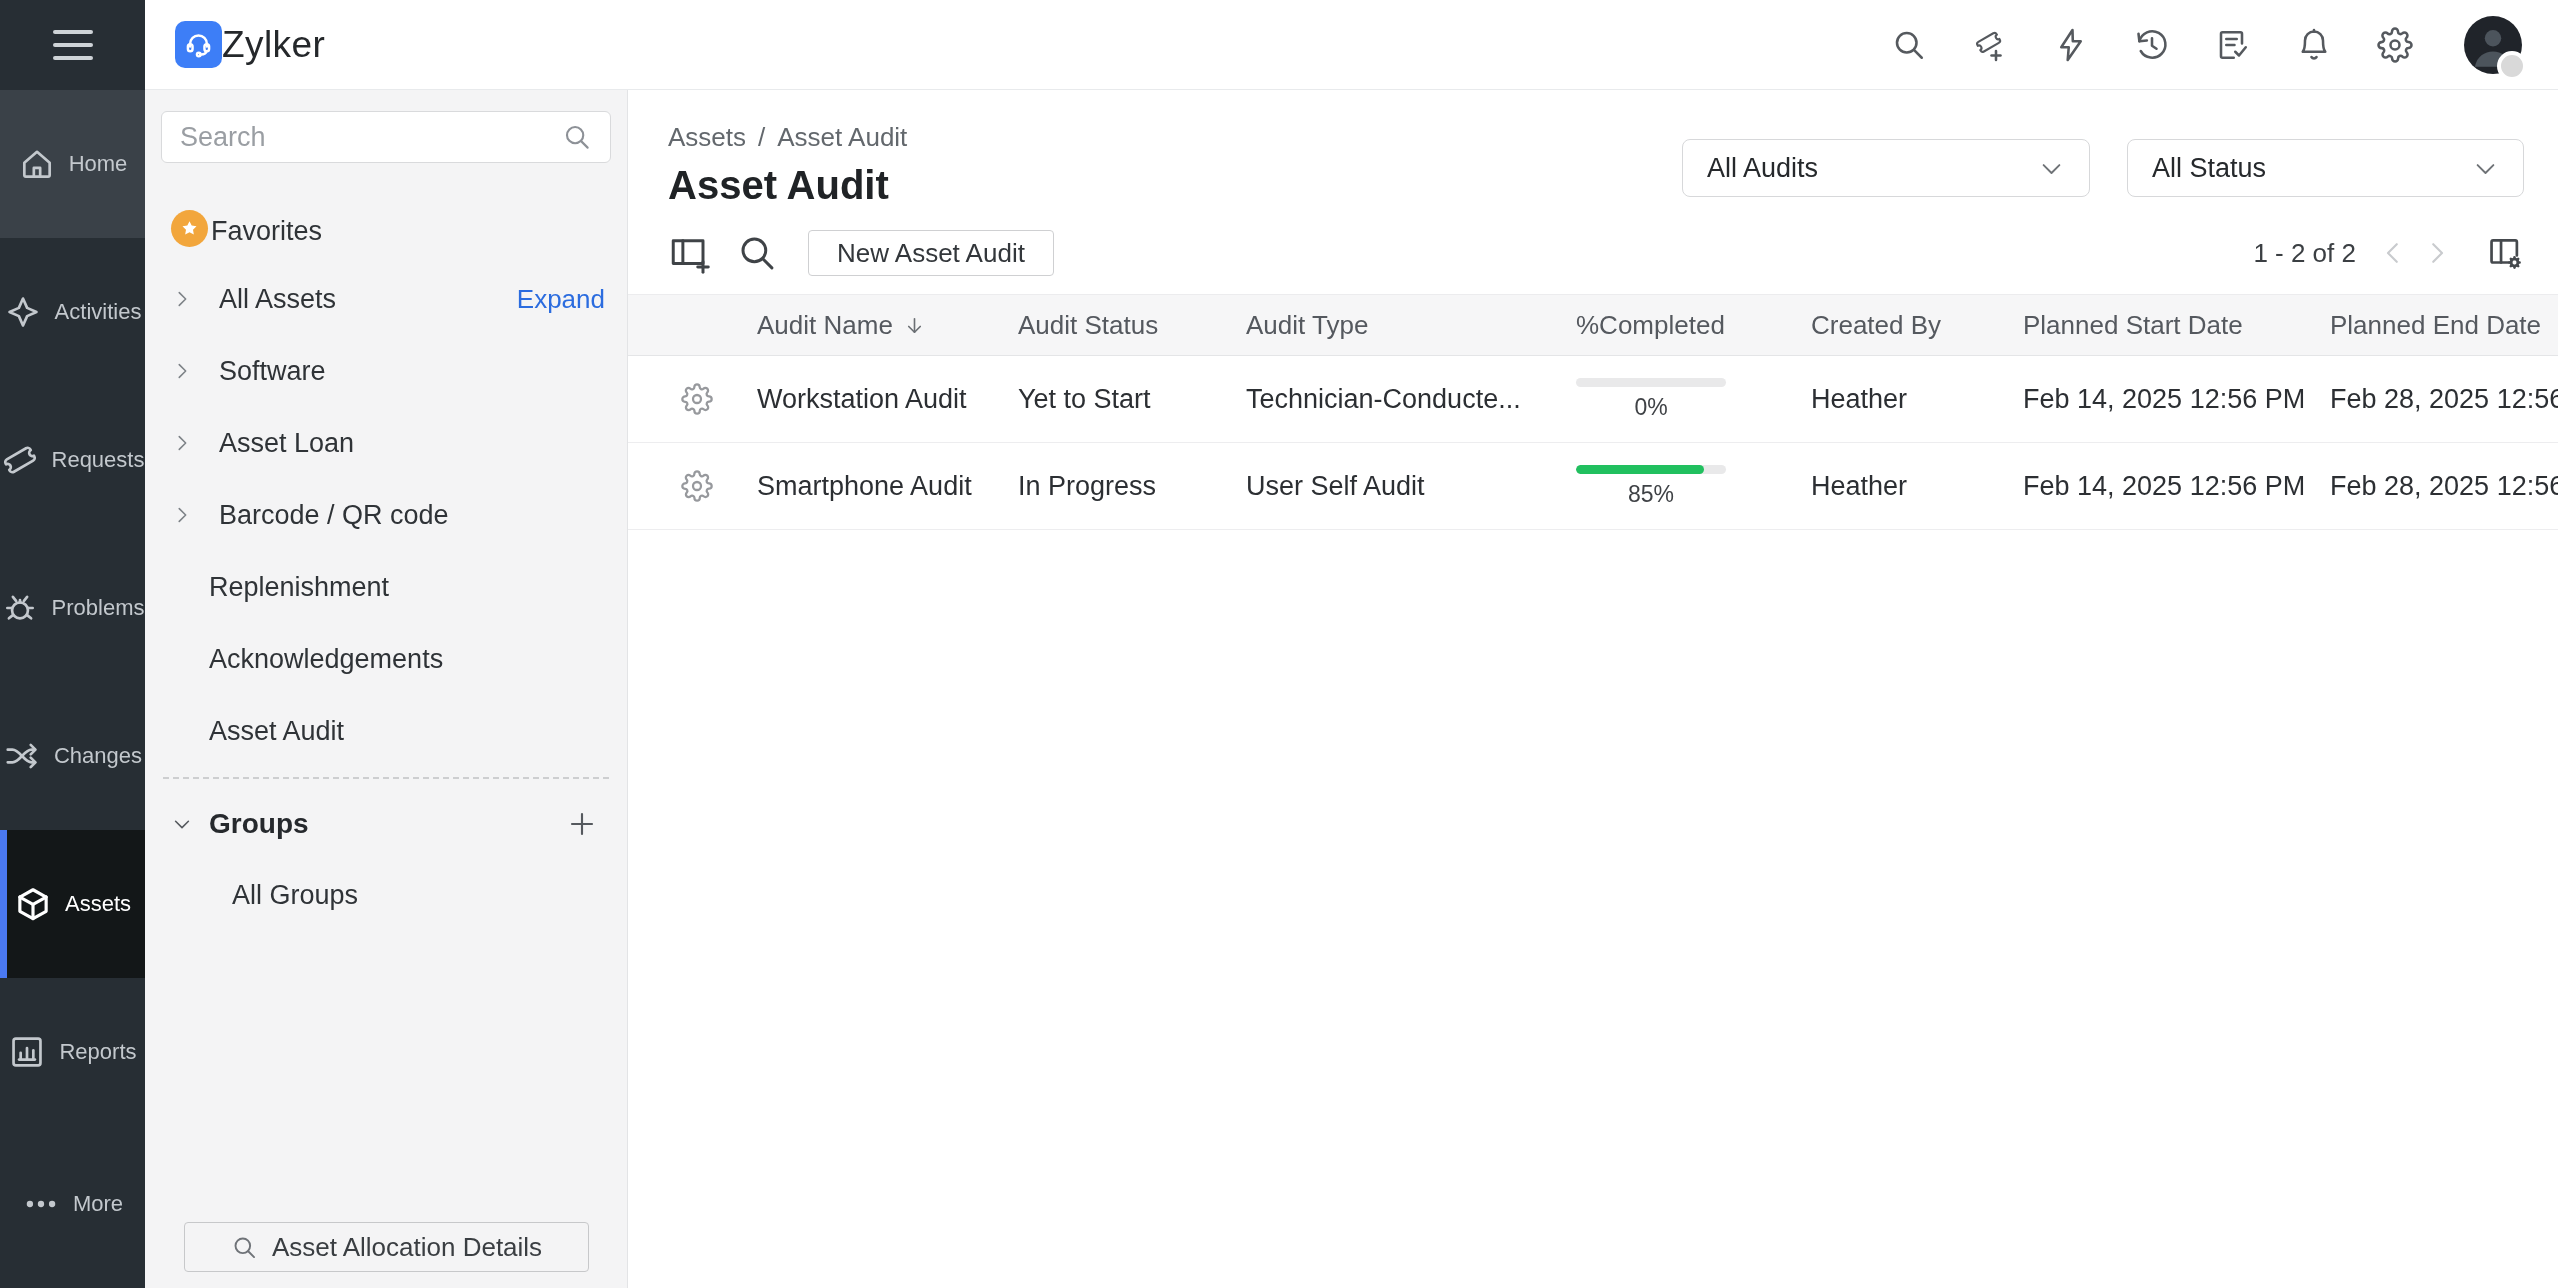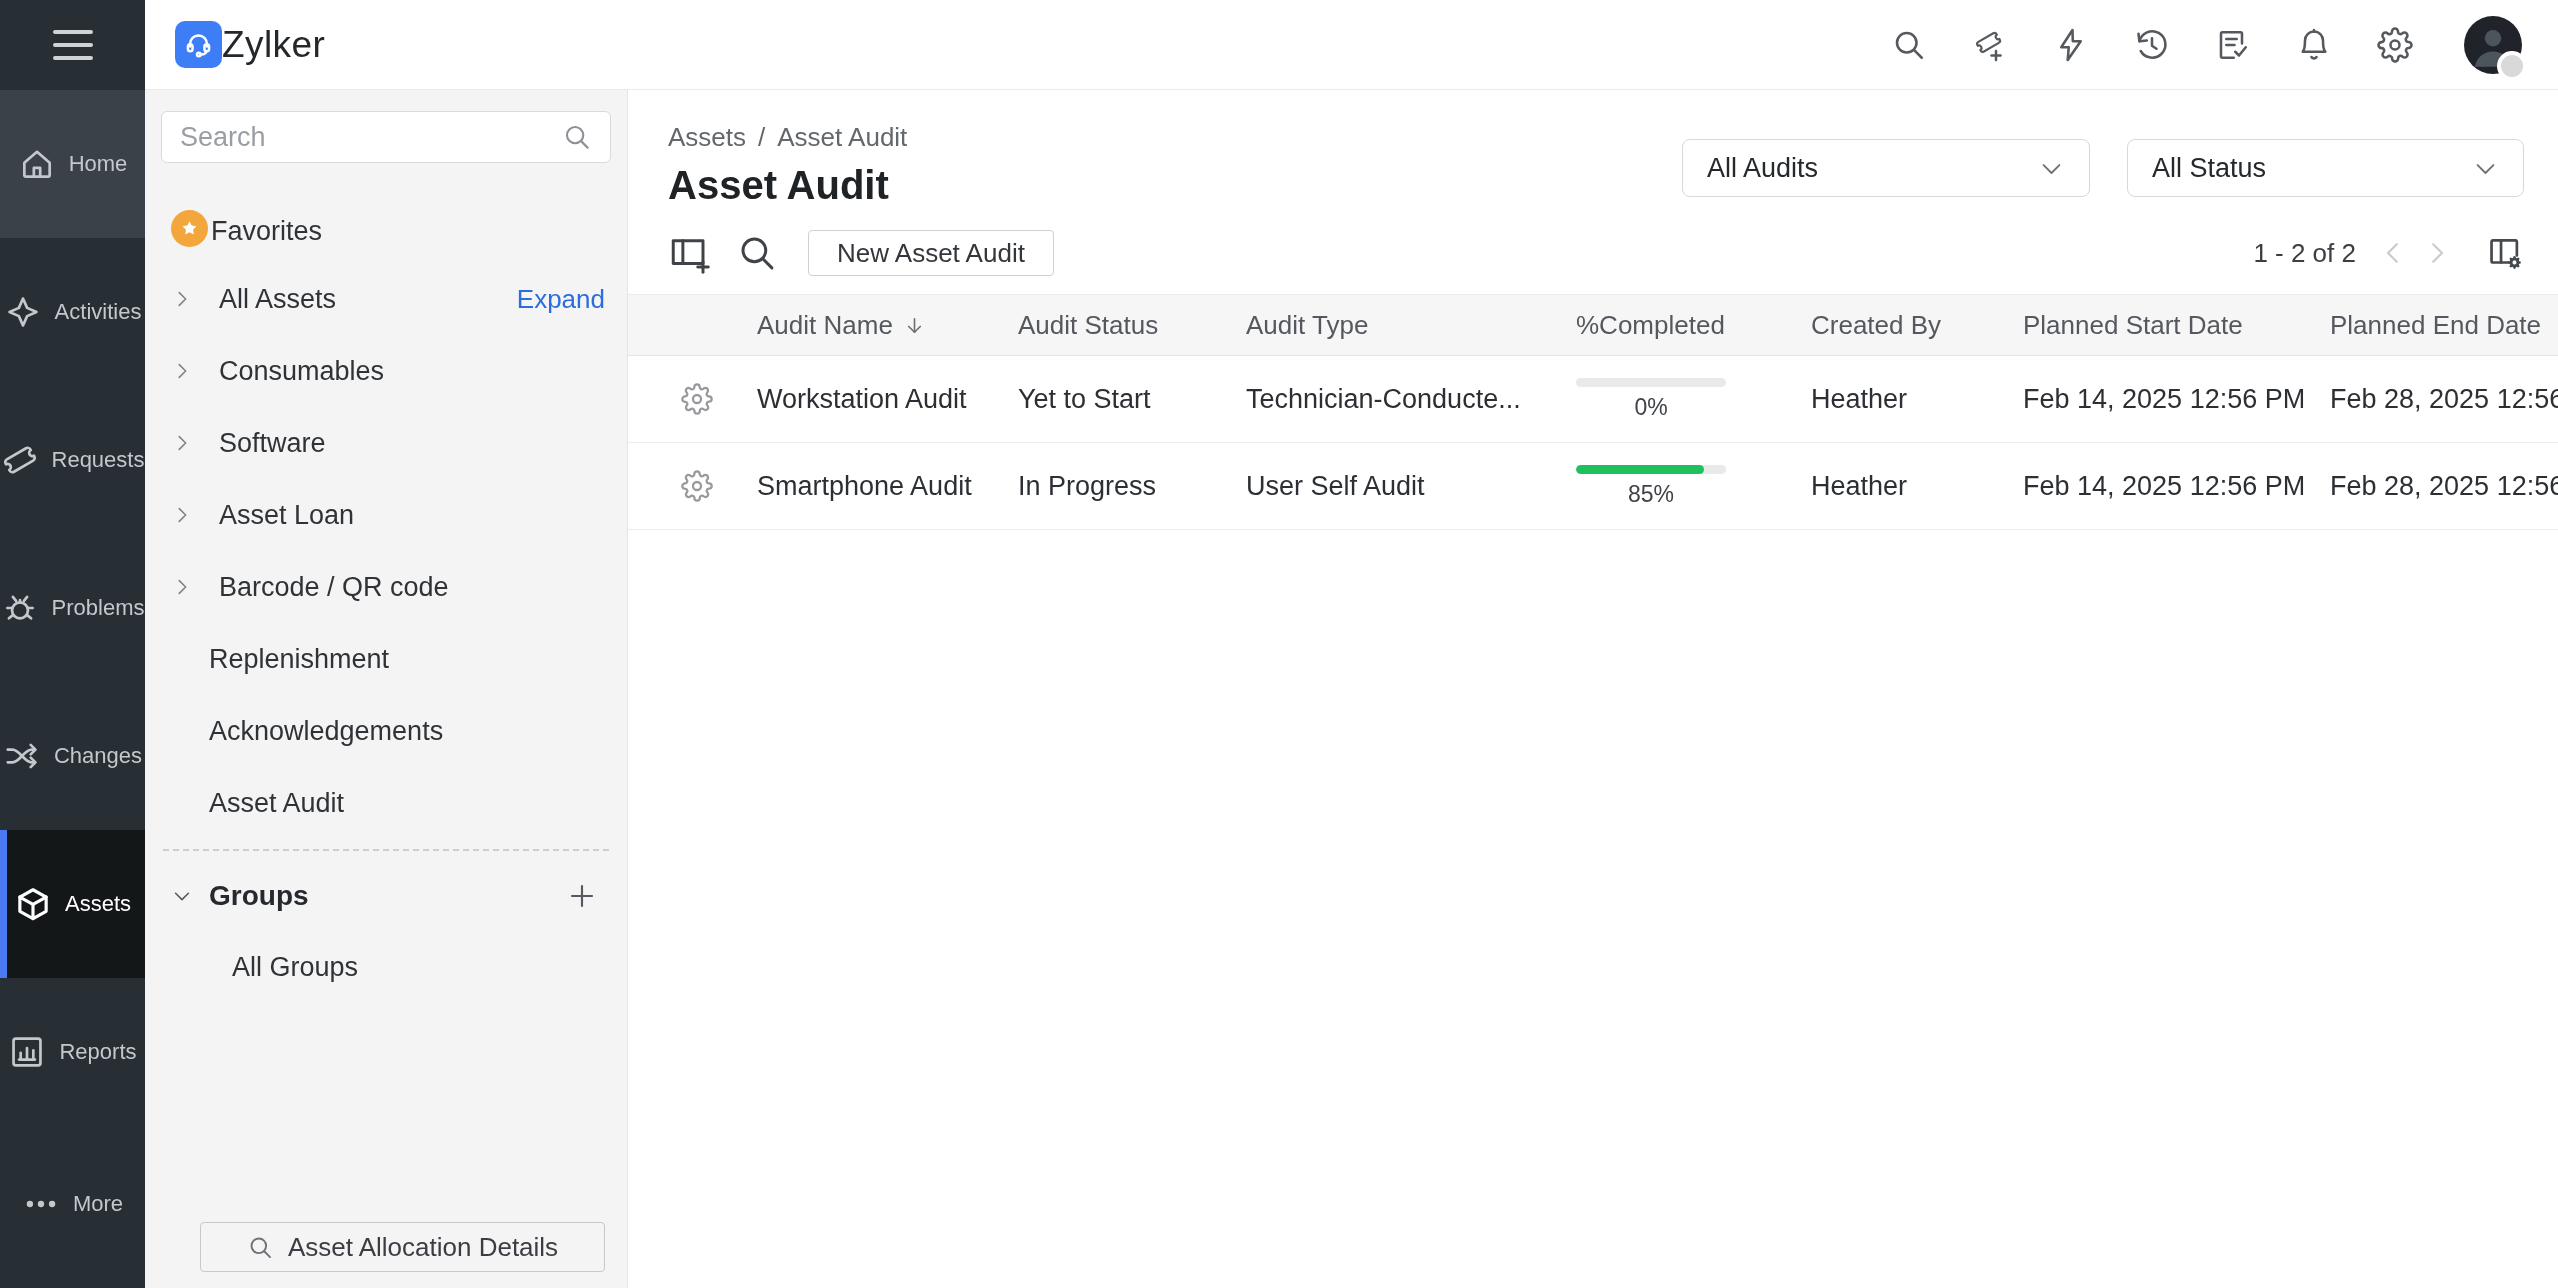--- a/index.html
+++ b/index.html
@@ -59,21 +59,21 @@
   .side-item .chev svg { width:22px; height:22px; color:#7d8287; }
   .side-item.no-chev { padding-left:48px; }
   .expand-link { margin-left:auto; padding-right:6px; color:#2b6cdf; font-size:26px; cursor:pointer; }
   .dashed-divider { border:none; border-top:2px dashed #cdced0; margin:10px 2px; }
   .groups-row { height:70px; display:flex; align-items:center; gap:16px; padding-left:10px; cursor:pointer; }
   .groups-row .chev svg { width:22px; height:22px; color:#55595e; }
   .groups-label { font-size:28px; font-weight:bold; color:#26292d; }
   .plus-btn { margin-left:auto; padding-right:14px; color:#55595e; cursor:pointer; }
   .plus-btn svg { width:30px; height:30px; }
   .sub-item { height:72px; display:flex; align-items:center; padding-left:71px; font-size:27px; color:#2f3337; cursor:pointer; }
-  .panel-footer-btn { position:absolute; left:55px; bottom:16px; width:405px; height:50px;
+  .panel-footer-btn { position:absolute; left:39px; bottom:16px; width:405px; height:50px;
     border:1px solid #c7c8ca; border-radius:4px; background:transparent;
     display:flex; align-items:center; justify-content:center; gap:14px;
     font-size:26px; color:#3a3e42; cursor:pointer; font-family:"Liberation Sans", sans-serif; }
   .panel-footer-btn .icon svg { width:27px; height:27px; color:#6f7378; }
 
   
   .main { flex:1; min-width:0; background:#fff; overflow:hidden; position:relative; padding:32px 0 0 40px; }
   .breadcrumb { display:flex; align-items:center; gap:12px; font-size:26px; color:#63686d; }
   .breadcrumb .crumb-link { cursor:pointer; }
   .page-title { margin-top:10px; font-size:40px; font-weight:600; color:#202326; }
@@ -352,28 +352,20 @@
               </span>
             <span>All Assets</span>
             <span class="expand-link">Expand</span>
           </div>
           <div class="side-item">
             <span class="icon chev">
                 <svg viewBox="0 0 24 24">
                   <use href="#i-chev-right"></use>
                 </svg>
               </span>
-            <span>Consumables</span>
-          </div>
-          <div class="side-item">
-            <span class="icon chev">
-                <svg viewBox="0 0 24 24">
-                  <use href="#i-chev-right"></use>
-                </svg>
-              </span>
             <span>Software</span>
           </div>
           <div class="side-item">
             <span class="icon chev">
                 <svg viewBox="0 0 24 24">
                   <use href="#i-chev-right"></use>
                 </svg>
               </span>
             <span>Asset Loan</span>
           </div>

